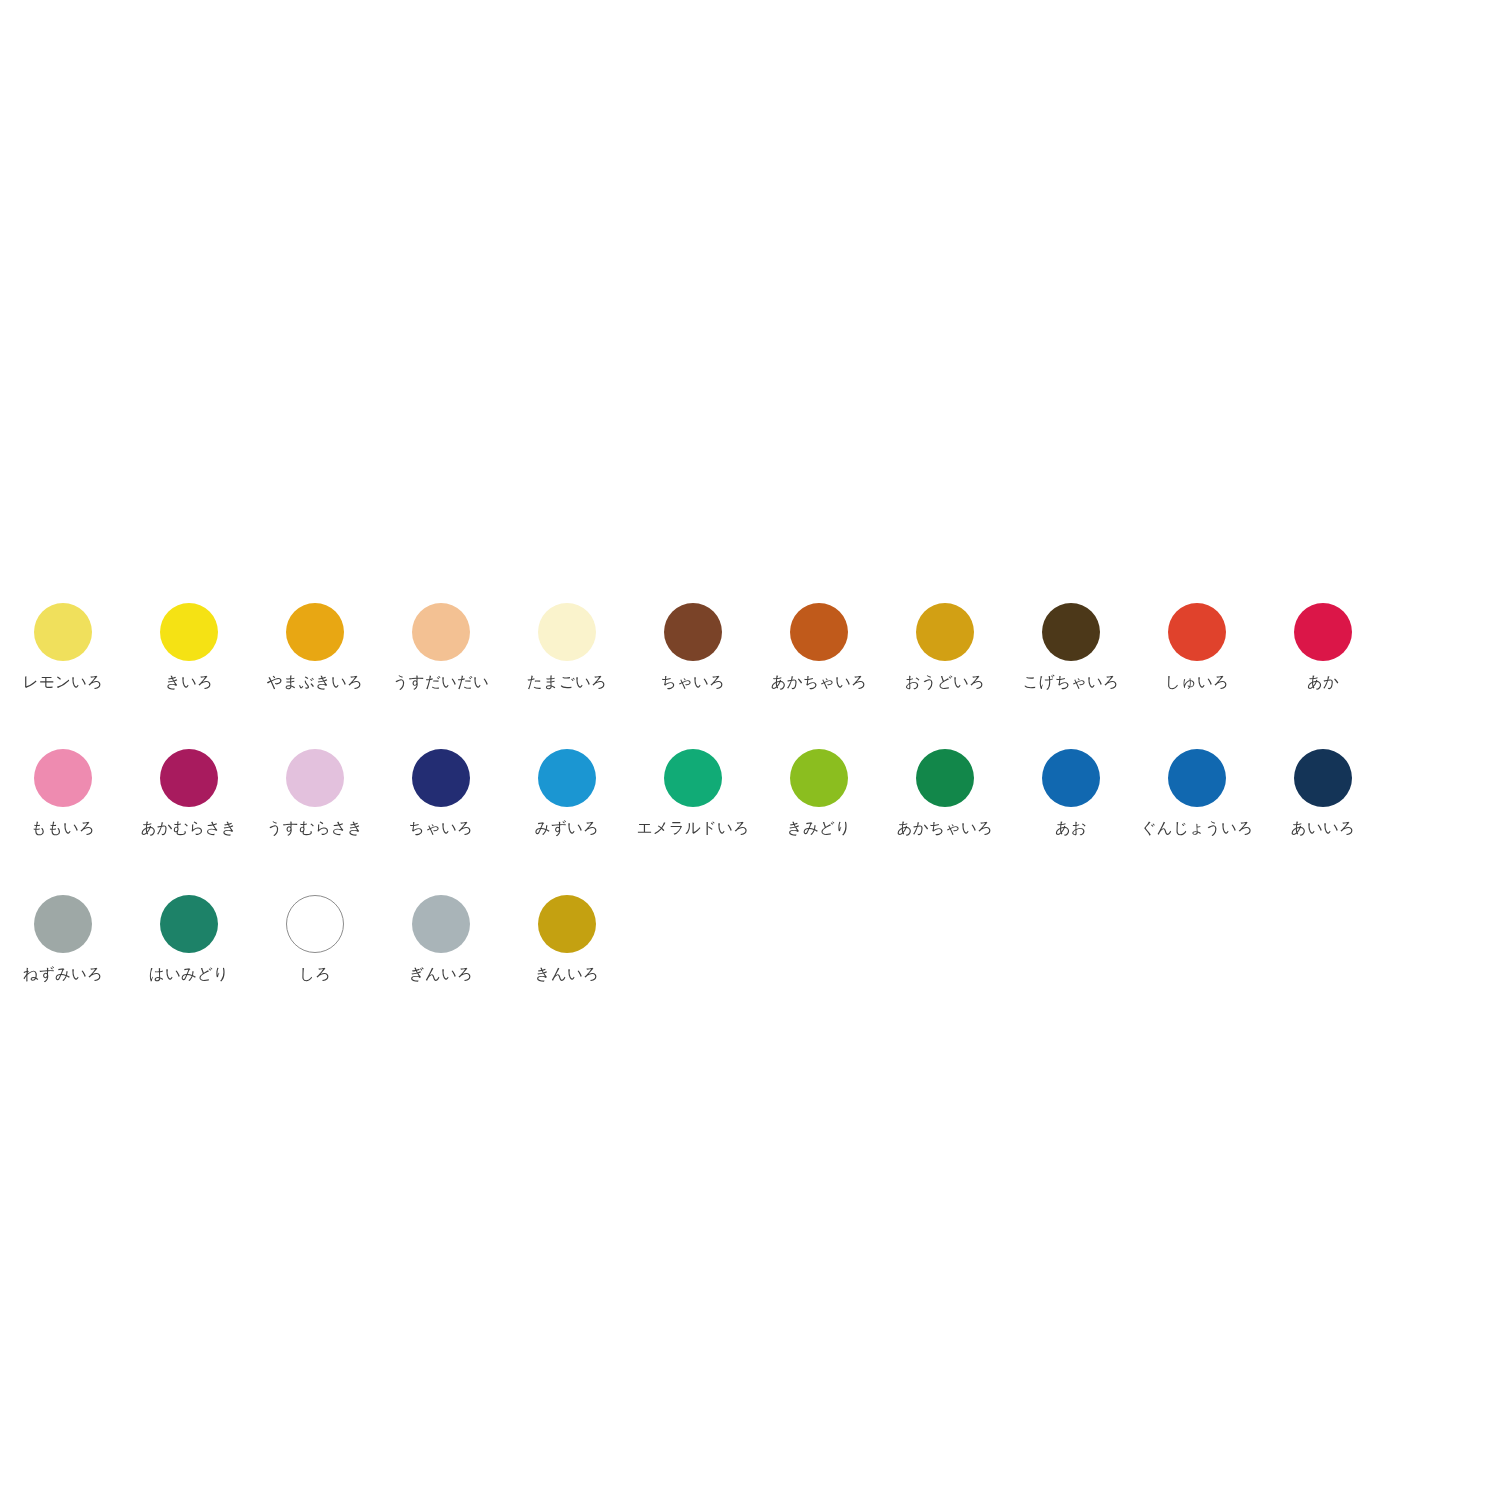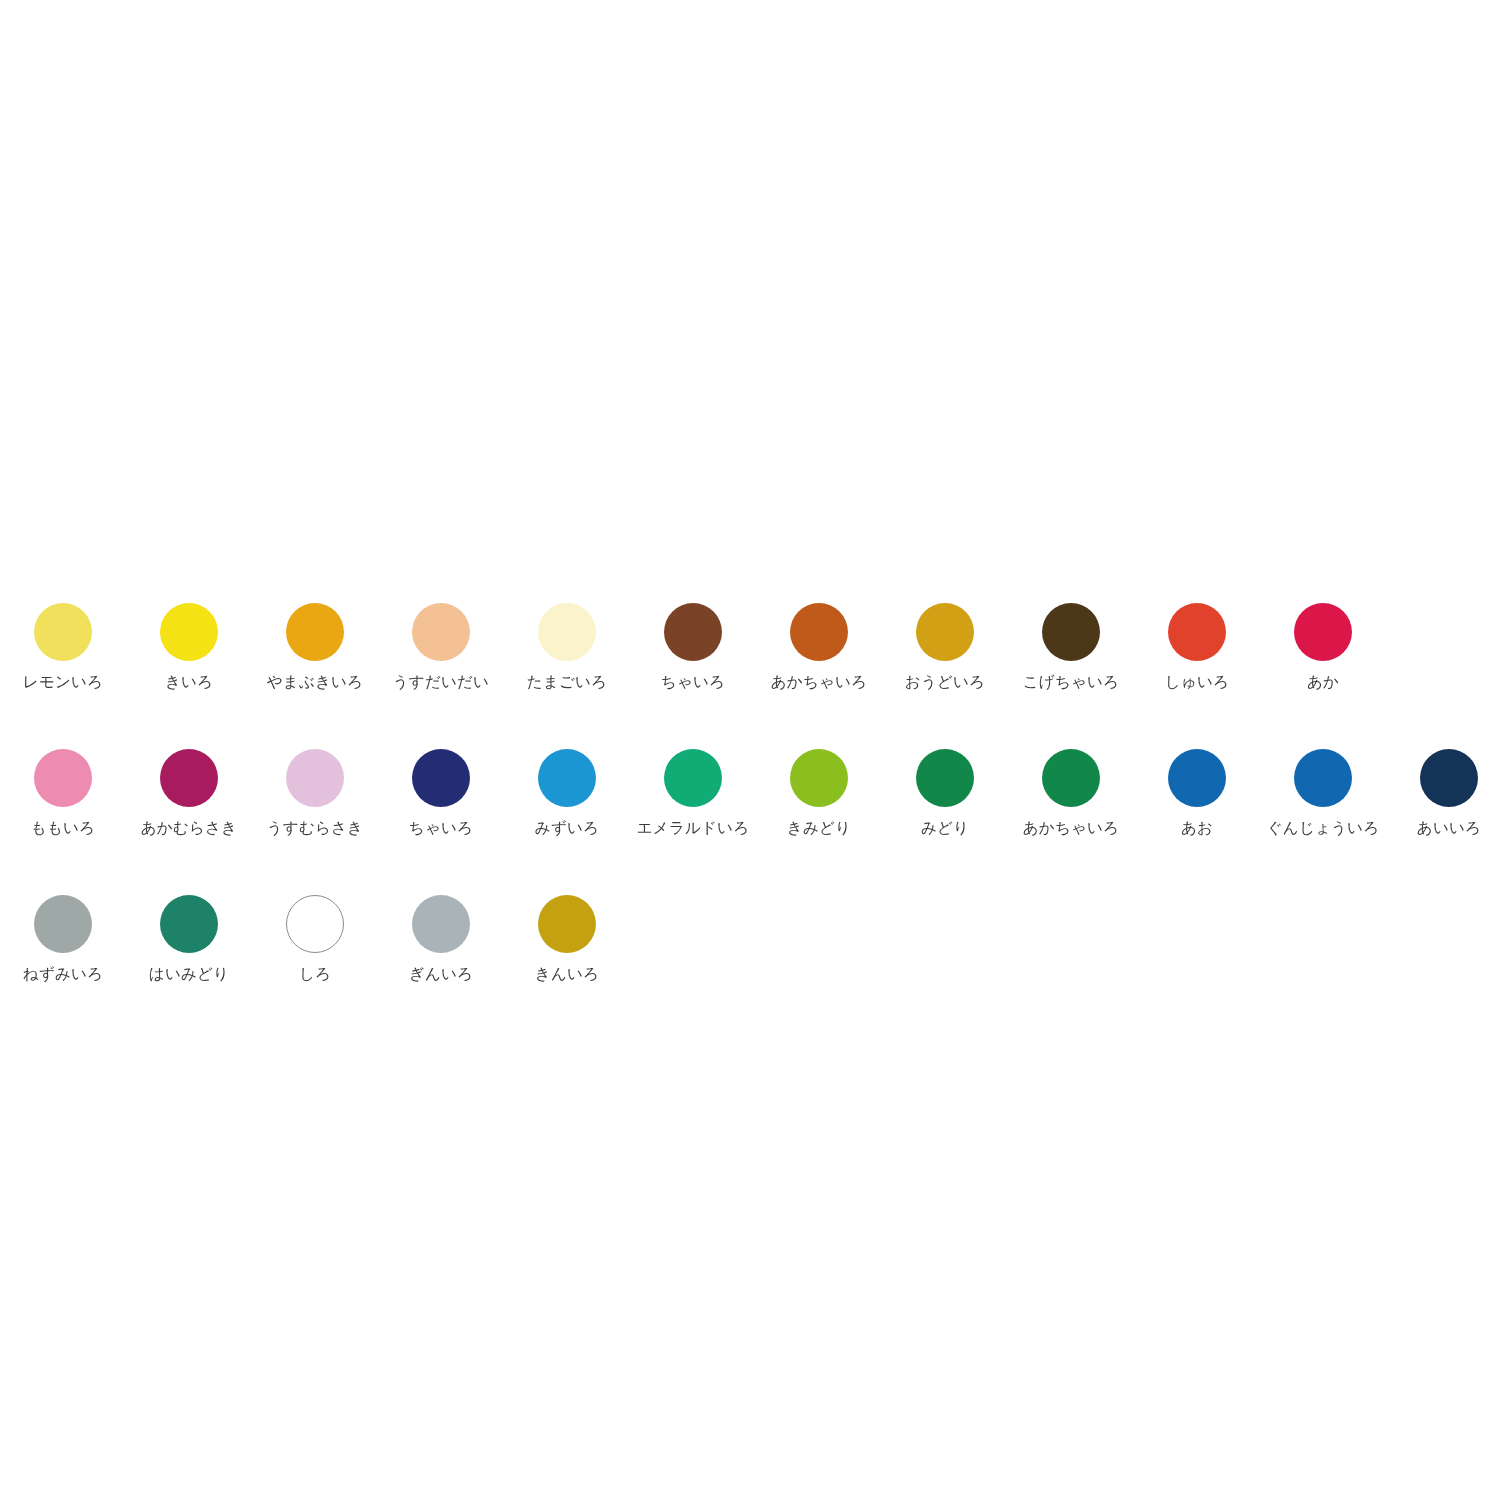--- a/index.html
+++ b/index.html
@@ -134,24 +134,20 @@
       <div class="swatch-cell">
         <div class="swatch-dot" style="background: rgb(17, 171, 118);"></div>
         <div class="swatch-label">エメラルドいろ</div>
       </div>
       <div class="swatch-cell">
         <div class="swatch-dot" style="background: rgb(139, 190, 31);"></div>
         <div class="swatch-label">きみどり</div>
       </div>
       <div class="swatch-cell">
         <div class="swatch-dot" style="background: rgb(18, 135, 74);"></div>
-        <div class="swatch-label">みどり</div>
-      </div>
-      <div class="swatch-cell">
-        <div class="swatch-dot" style="background: rgb(18, 135, 74);"></div>
         <div class="swatch-label">あかちゃいろ</div>
       </div>
       <div class="swatch-cell">
         <div class="swatch-dot" style="background: rgb(17, 104, 176);"></div>
         <div class="swatch-label">あお</div>
       </div>
       <div class="swatch-cell">
         <div class="swatch-dot" style="background: rgb(17, 104, 176);"></div>
         <div class="swatch-label">ぐんじょういろ</div>
       </div>

